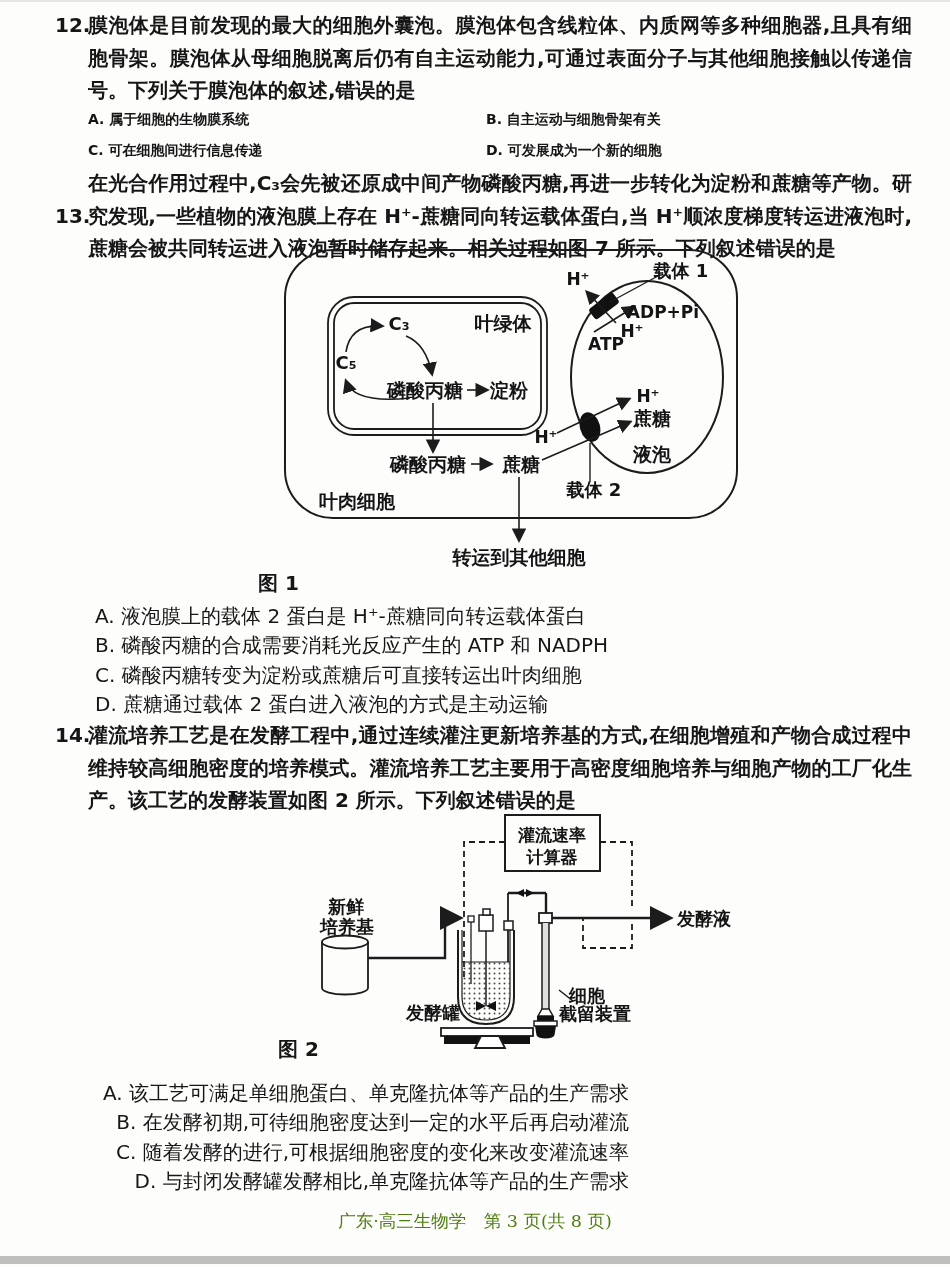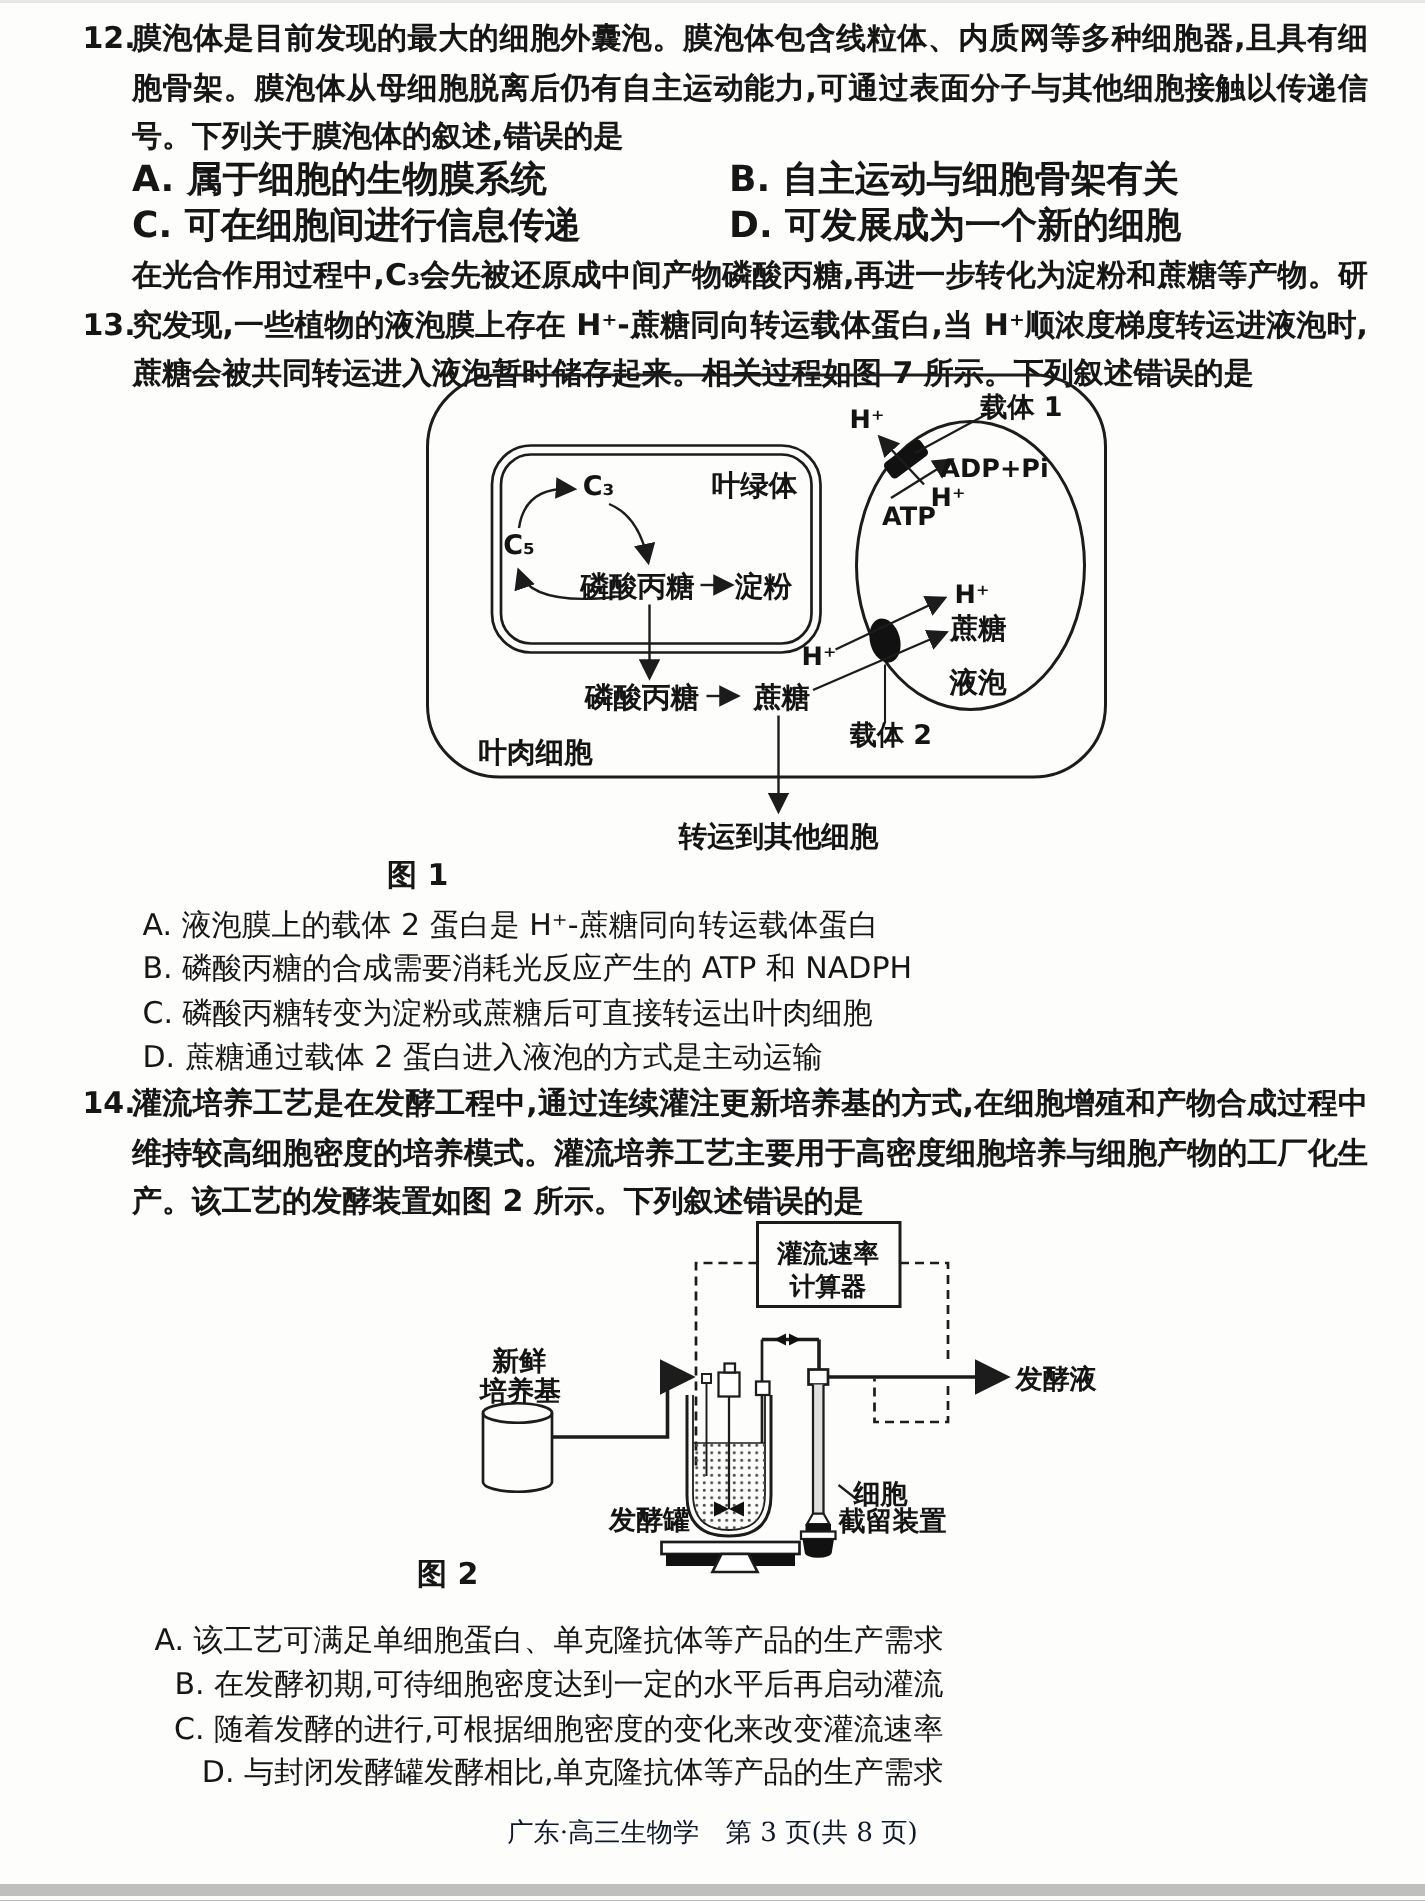--- a/index.html
+++ b/index.html
@@ -9,24 +9,24 @@
     margin:0 auto;
   }
   .topline{position:absolute;left:0;top:0;width:950px;height:2px;background:#e6e6e4;}
   .bottomband{position:absolute;left:0;top:1256px;width:950px;height:8px;background:#bfbfbd;}
   .q{position:absolute;left:55px;width:857px;display:flex;font-weight:bold;
      font-size:20px;line-height:32.5px;}
   .qnum{width:33px;flex:0 0 33px;}
   .qstem{flex:1;text-align:justify;}
   .optcol{position:absolute;font-weight:normal;font-size:20px;line-height:29.4px;}
   .optgrid{position:absolute;left:88px;top:104px;width:780px;display:grid;
-     grid-template-columns:398px auto;font-weight:bold;font-size:24px;line-height:31px;}
+     grid-template-columns:398px auto;font-weight:bold;font-size:14px;line-height:31px;}
   .figcap{position:absolute;text-align:left;font-weight:bold;font-size:20px;}
   .footer{position:absolute;left:0;top:1209px;width:950px;text-align:center;
-     font-family:"DejaVu Serif",serif;font-size:17.5px;color:#0f172a;}
+     font-family:"DejaVu Serif",serif;font-size:17.5px;color:#4d7c0f;}
   svg text{font-family:"DejaVu Sans",sans-serif;font-weight:bold;fill:#141414;}
   svg .ln{stroke:#1c1c1c;fill:none;}
 </style>
 </head>
 <body>
 
 <div class="page">
   <div class="topline"></div>
 
   <div class="q" style="top:9px;">

